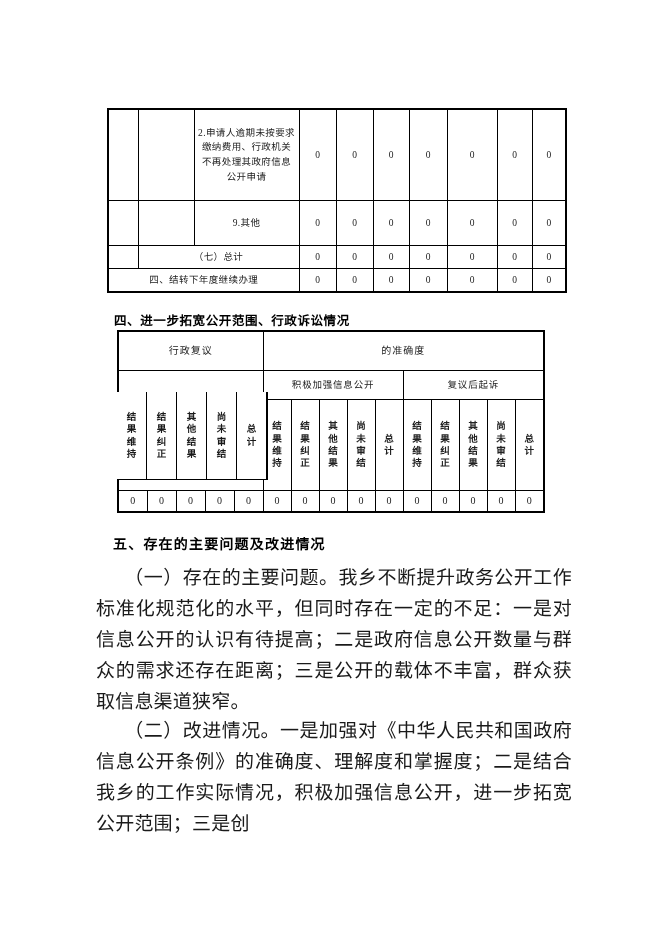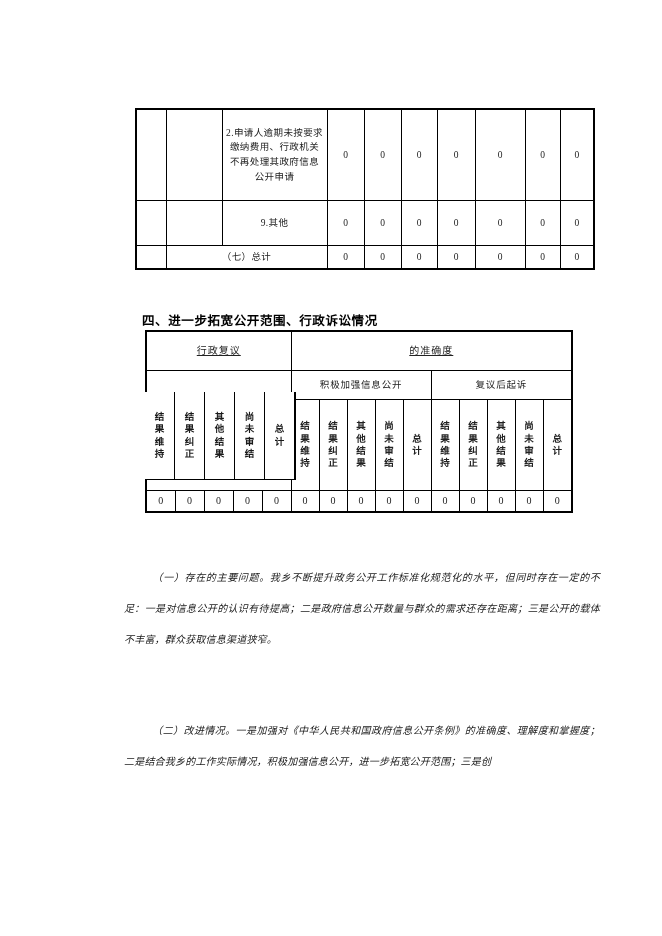--- a/index.html
+++ b/index.html
@@ -13,21 +13,20 @@
     height: 936px;
     position: relative;
     font-family: "Liberation Serif", "DejaVu Serif", serif;
     color: #1a1a1a;
     overflow: hidden;
   }
   .page {
     position: absolute;
     inset: 0;
     background: #ffffff;
-    margin-left: 28px;
   }
 
   
   .tbl1-wrap {
     position: absolute;
     left: 107px;
     top: 108px;
     width: 448px;
   }
   table.doc-table {
@@ -83,21 +82,21 @@
     position: absolute;
     left: 117px;
     top: 330px;
     width: 428px;
   }
   .tbl2-wrap table.doc-table { border: 2px solid #000; }
   .tbl2-wrap table.doc-table td {
     font-size: 9px;
     padding: 1px 0;
   }
-  .grp-head { height: 36px; font-size: 10px !important; letter-spacing: 1px; text-decoration: underline; }
+  .grp-head { height: 36px; font-size: 10px !important; letter-spacing: 1px; }
   .sub-head { height: 26px; font-size: 9.5px !important; letter-spacing: 0.8px; }
   .vcol {
     height: 88px;
     font-size: 9.5px !important;
     line-height: 1.28;
     vertical-align: middle;
   }
   .vtext {
     display: block;
     width: 100%;
@@ -118,28 +117,27 @@
     font-weight: bold;
     letter-spacing: 1.2px;
     font-family: "Liberation Sans", "DejaVu Sans", sans-serif;
     color: #000000;
     white-space: nowrap;
   }
   .para {
     position: absolute;
     left: 96px;
     width: 476px;
-    font-size: 10px;
+    font-size: 19px;
     line-height: 31px;
     letter-spacing: 0.2px;
     text-align: justify;
     text-justify: inter-ideograph;
     color: #1a1a1a;
     font-family: "Liberation Serif", "DejaVu Serif", serif;
-    font-style: italic;
   }
   .para .indent { display: inline-block; width: 28px; }
   #para-1 { top: 562px; }
   #para-2 { top: 715px; }
 </style>
 </head>
 <body>
 
 <div class="page">
 
@@ -186,20 +184,30 @@
           <td class="thickright"></td>
           <td class="lbl-center" colspan="2">（七）总计</td>
           <td class="num">0</td>
           <td class="num">0</td>
           <td class="num">0</td>
           <td class="num">0</td>
           <td class="num">0</td>
           <td class="num">0</td>
           <td class="num">0</td>
         </tr>
+        <tr class="r-short">
+          <td class="lbl" colspan="3">四、结转下年度继续办理</td>
+          <td class="num">0</td>
+          <td class="num">0</td>
+          <td class="num">0</td>
+          <td class="num">0</td>
+          <td class="num">0</td>
+          <td class="num">0</td>
+          <td class="num">0</td>
+        </tr>
       </tbody>
     </table>
   </div>
 
   <div class="sec-heading-4">四、进一步拓宽公开范围、行政诉讼情况</div>
 
   <div class="tbl2-wrap">
     <table class="doc-table">
       <colgroup>
         <col style="width:29px">
@@ -293,18 +301,19 @@
         </div>
       <div style="flex:0 0 29px; border-right:1px solid #000; border-bottom:1px solid #000; display:flex; align-items:center; justify-content:center; background:#fff; font-size:9.5px; line-height:1.3;">
           <span class="vtext narrow">尚未审结</span>
         </div>
       <div style="flex:0 0 29px; border-right:2px solid #000; border-bottom:1px solid #000; display:flex; align-items:center; justify-content:center; background:#fff; font-size:9.5px; line-height:1.3;">
           <span class="vtext narrow">总计</span>
         </div>
     </div>
   </div>
 
+  <div class="sec-heading-5">五、存在的主要问题及改进情况</div>
 
   <div class="para" id="para-1"><span class="indent"></span><span>（一）存在的主要问题。我乡不断提升政务公开工作标准化规范化的水平，但同时存在一定的不足：一是对信息公开的认识有待提高；二是政府信息公开数量与群众的需求还存在距离；三是公开的载体不丰富，群众获取信息渠道狭窄。</span></div>
 
   <div class="para" id="para-2"><span class="indent"></span><span>（二）改进情况。一是加强对《中华人民共和国政府信息公开条例》的准确度、理解度和掌握度；二是结合我乡的工作实际情况，积极加强信息公开，进一步拓宽公开范围；三是创</span></div>
 
 </div>
 
 </body></html>

